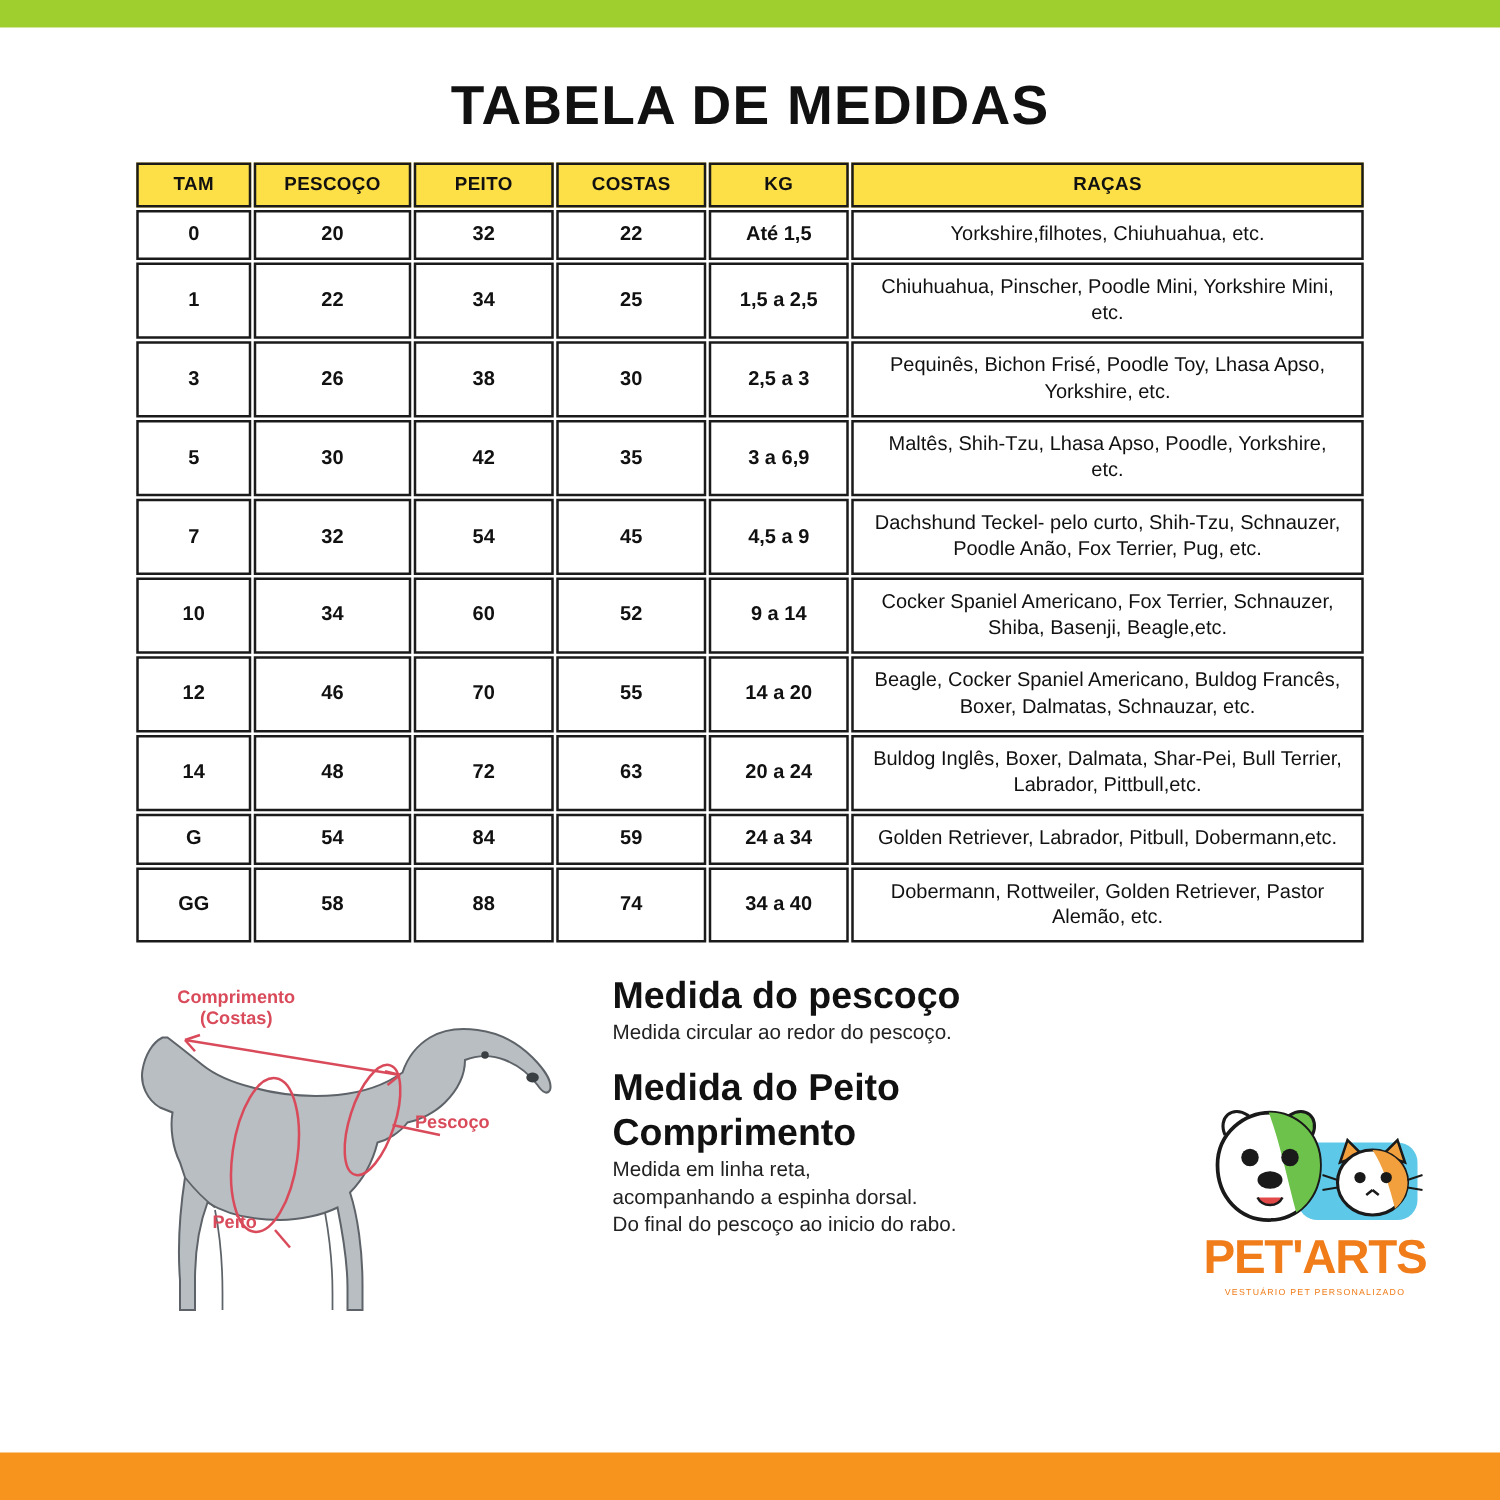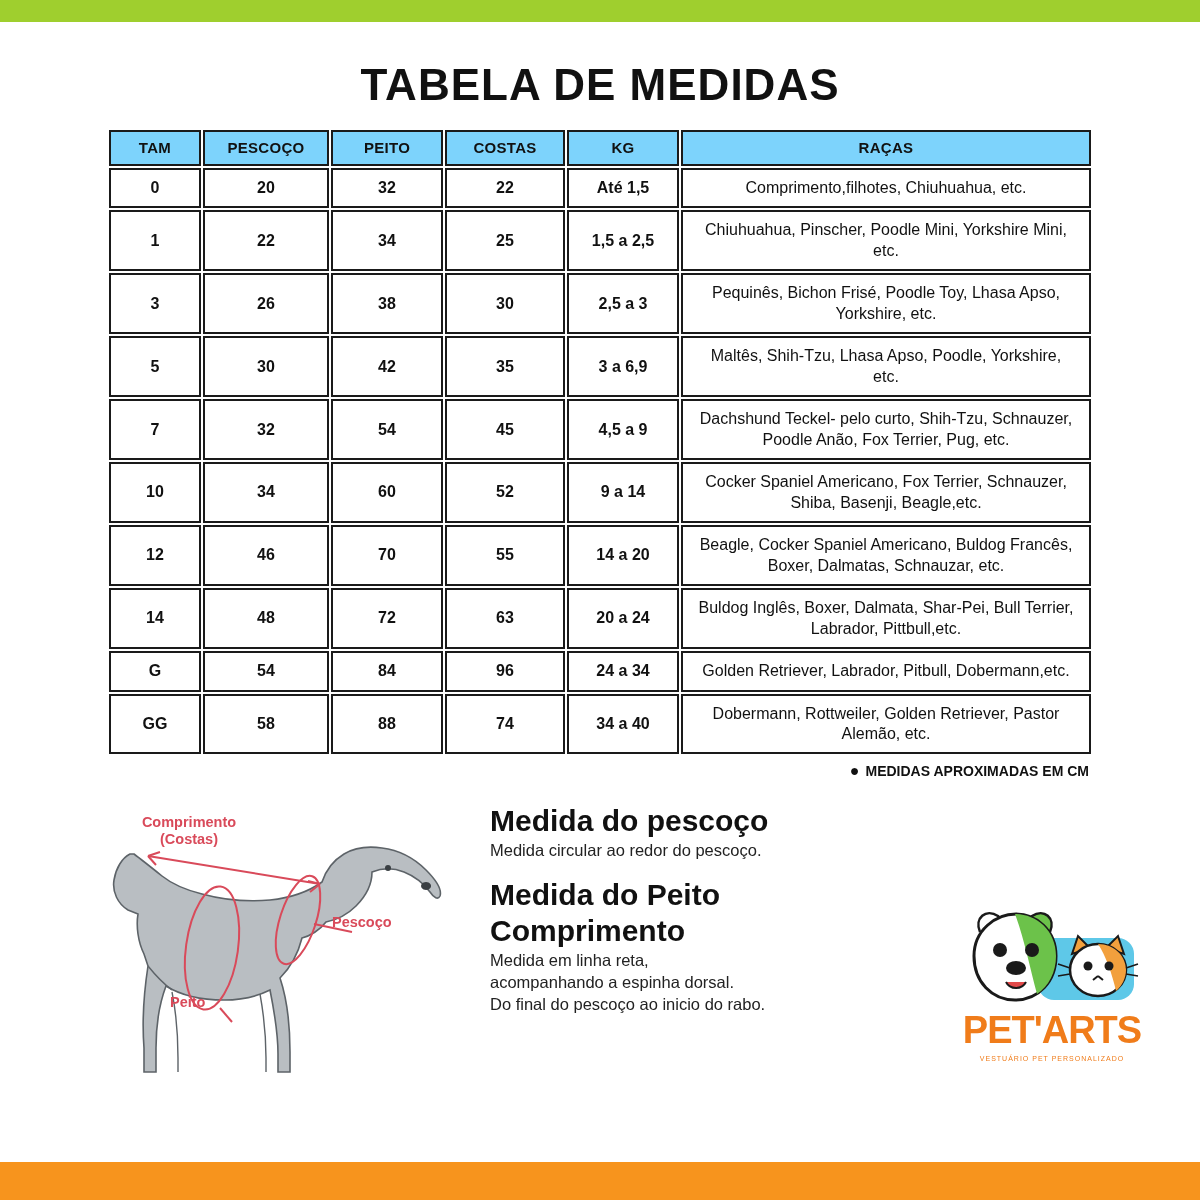--- a/index.html
+++ b/index.html
@@ -58,21 +58,21 @@
     border: 2px solid #1a1a1a;
     text-align: center;
     vertical-align: middle;
     font-size: 15.5px;
     color: #111111;
     padding: 6px 4px;
     line-height: 1.28;
     background: #ffffff;
   }
   table.size-table thead th {
-    background: #7dd3fc;
+    background: #fde047;
     font-weight: bold;
     font-size: 15px;
     letter-spacing: .3px;
     height: 36px;
     padding: 4px 2px;
   }
   table.size-table td.num {
     font-weight: bold;
     font-size: 16px;
   }
@@ -206,21 +206,21 @@
             <th>RAÇAS</th>
           </tr>
         </thead>
         <tbody>
           <tr>
             <td class="num">0</td>
             <td class="num">20</td>
             <td class="num">32</td>
             <td class="num">22</td>
             <td class="num">Até 1,5</td>
-            <td class="races">Comprimento,filhotes, Chiuhuahua, etc.</td>
+            <td class="races">Yorkshire,filhotes, Chiuhuahua, etc.</td>
           </tr>
           <tr>
             <td class="num">1</td>
             <td class="num">22</td>
             <td class="num">34</td>
             <td class="num">25</td>
             <td class="num">1,5 a 2,5</td>
             <td class="races">Chiuhuahua, Pinscher, Poodle Mini, Yorkshire Mini, etc.</td>
           </tr>
           <tr>
@@ -268,39 +268,36 @@
             <td class="num">48</td>
             <td class="num">72</td>
             <td class="num">63</td>
             <td class="num">20 a 24</td>
             <td class="races">Buldog Inglês, Boxer, Dalmata, Shar-Pei, Bull Terrier, Labrador, Pittbull,etc.</td>
           </tr>
           <tr>
             <td class="num">G</td>
             <td class="num">54</td>
             <td class="num">84</td>
-            <td class="num">96</td>
+            <td class="num">59</td>
             <td class="num">24 a 34</td>
             <td class="races">Golden Retriever, Labrador, Pitbull, Dobermann,etc.</td>
           </tr>
           <tr>
             <td class="num">GG</td>
             <td class="num">58</td>
             <td class="num">88</td>
             <td class="num">74</td>
             <td class="num">34 a 40</td>
             <td class="races">Dobermann, Rottweiler, Golden Retriever, Pastor Alemão, etc.</td>
           </tr>
         </tbody>
       </table>
     </div>
 
-    <div class="note">
-      <span class="bullet">●</span><span>MEDIDAS APROXIMADAS EM CM</span>
-    </div>
 
     <div class="lower">
 
       <div class="dog-figure">
         <svg width="400" height="290" viewBox="0 0 400 290">
 
           <g fill="#b9bec2" stroke="#5d6368" stroke-width="1.6">
             <path d="M78,58 C70,62 64,72 62,84 C60,96 66,108 76,114 L86,118
                      C84,130 86,146 92,158 L96,170 C92,196 90,226 92,252
                      L92,276 L104,276 L104,252 C104,228 108,206 114,190

